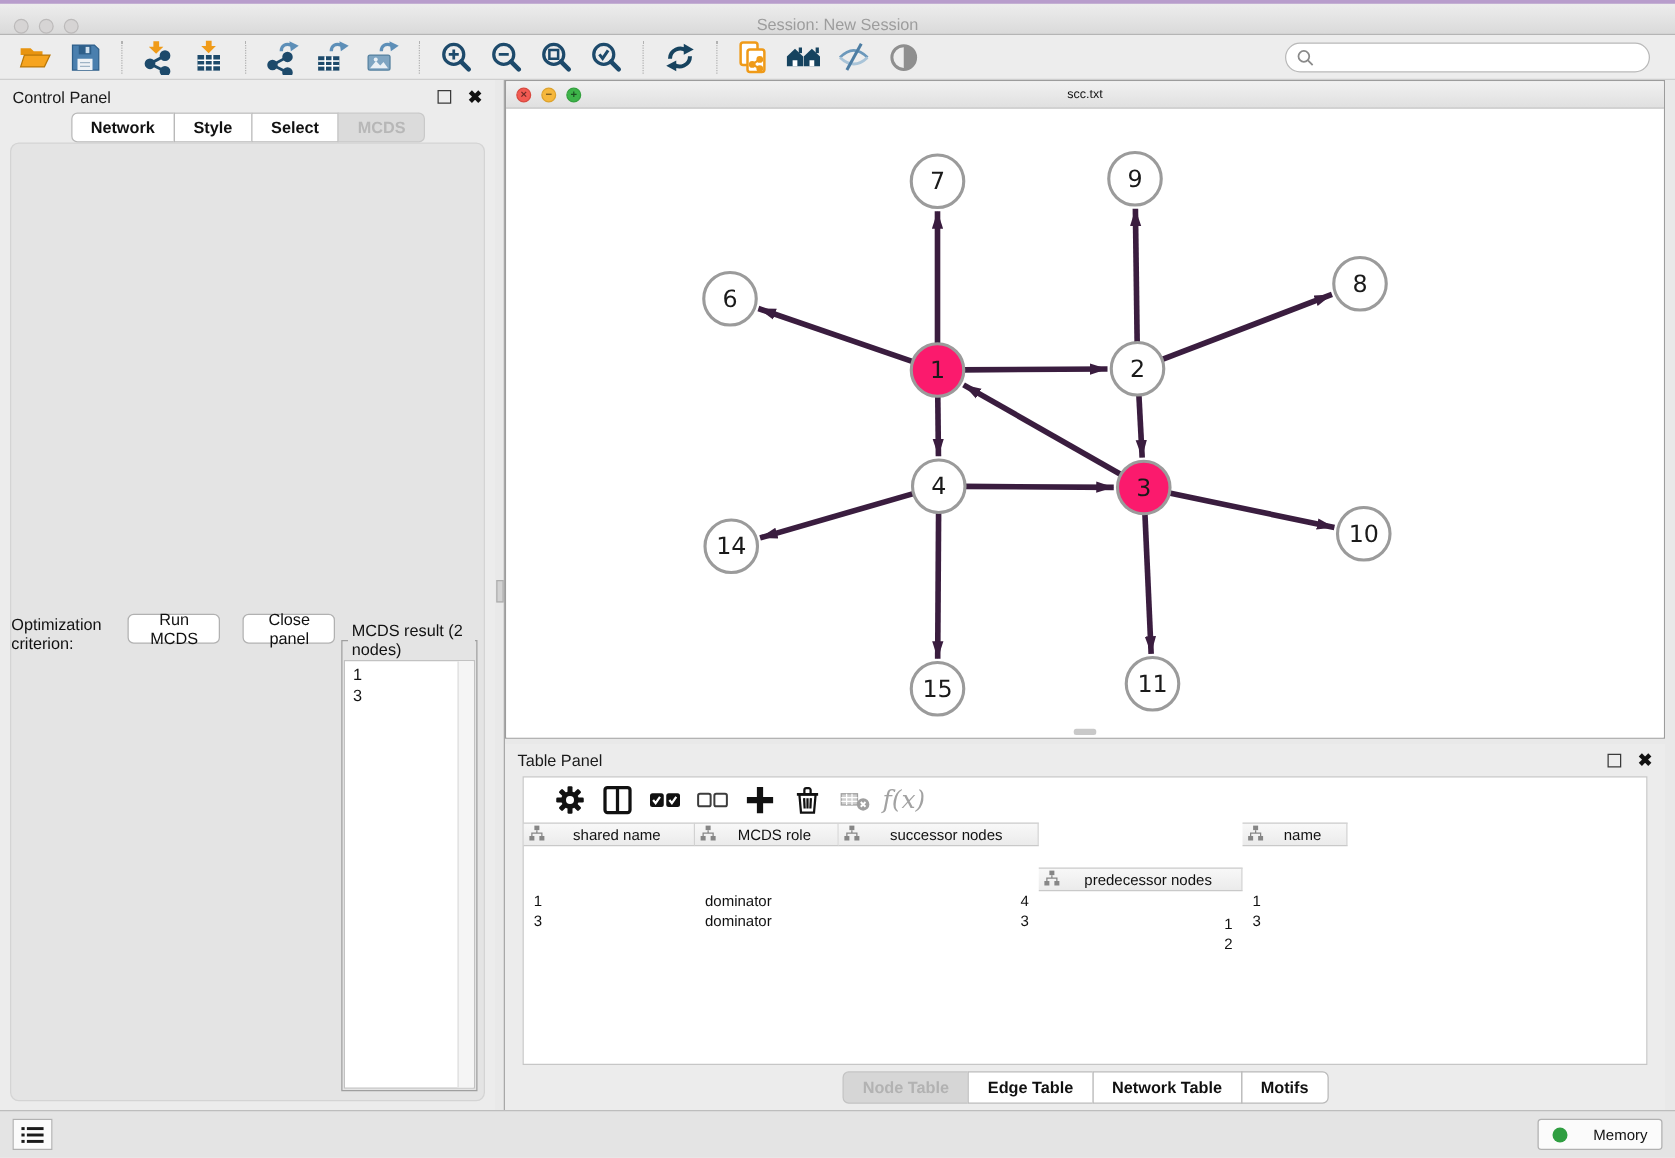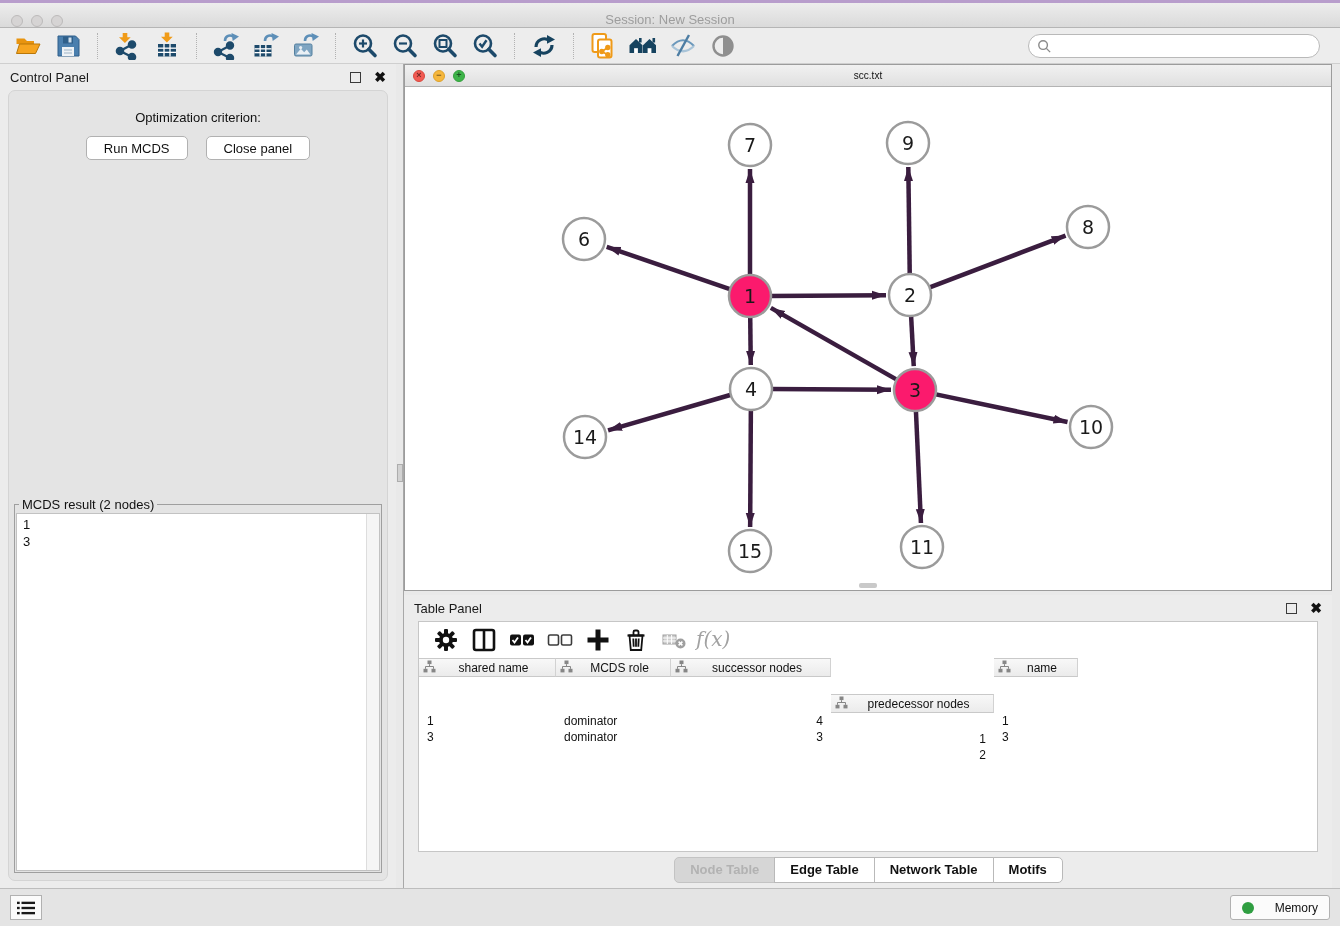--- a/index.html
+++ b/index.html
@@ -37,21 +37,21 @@
   .panel-header .sp { flex:1; }
   .float-btn { width:11px; height:11px; border:1.5px solid #3a3a3a; background:transparent; margin-right:13px; }
   .close-btn { font-size:14px; font-weight:bold; color:#111; line-height:1; }
   .cp-tabs { display:flex; justify-content:center; flex-shrink:0; }
   .cp-tab { background:#fff; border:1px solid #b9b9b9; padding:3px 15px 4px; font-size:13px;
     font-weight:bold; color:#111; margin-right:-1px; }
   .cp-tab:first-child { border-radius:5px 0 0 5px; }
   .cp-tab:last-child { border-radius:0 5px 5px 0; }
   .cp-tab.active { background:#dbdbdb; color:#b7b7b7; border-color:#c9c9c9; }
   .cp-inner { flex:1; margin:0 8px 7px; background:#e4e4e4; border:1px solid #d4d4d4;
-    border-radius:7px; display:flex; flex-direction:column; align-items:center; min-height:0; }
+    border-radius:7px; display:flex; align-items:center; min-height:0; }
   .opt-label { margin-top:19px; font-size:13px; color:#111; }
   .criterion-select { margin-top:12px; width:312px; height:25px; background:#fff;
     border:1px solid #b1b1b1; border-radius:5px; display:flex; align-items:center;
     font-size:13px; color:#111; padding:0 9px; position:relative; }
   .stepper { position:absolute; right:6px; top:4px; }
   .cp-buttons { display:flex; gap:18px; margin-top:11px; }
   .mac-btn { background:#fff; border:1px solid #b1b1b1; border-radius:5px; height:24px;
     padding:0 17px; font-size:13px; color:#111; display:flex; align-items:center; }
   .result-fieldset { margin:auto 5px 7px; align-self:stretch; border:1px solid #9f9f9f;
     padding:1px; height:376px; min-height:0; }
@@ -82,21 +82,21 @@
   .graph-svg { position:absolute; inset:0; width:100%; height:100%; }
   .canvas-nub { position:absolute; bottom:2px; left:calc(50% - 9px); width:18px; height:5px;
     background:#c9c9c9; border-radius:2px; }
 
   .v-gap { height:4px; flex-shrink:0; }
 
   
   .table-panel { flex:1; background:#ececec; display:flex; flex-direction:column; min-height:0; }
   .tp-content { flex:1; margin:0 14px; background:#fff; border:1px solid #c6c6c6;
     display:flex; flex-direction:column; min-height:0; }
-  .tp-toolbar { height:36px; display:flex; align-items:center; padding:0 8px; flex-shrink:0; }
+  .tp-toolbar { height:36px; display:flex; align-items:center; padding:0 18px; flex-shrink:0; }
   .tp-icon { width:38px; height:30px; display:flex; align-items:center; justify-content:center; }
   .tp-thead { display:flex; flex-shrink:0; }
   .th { height:19px; background:linear-gradient(#f8f8f8,#ebebeb); border-right:1px solid #d2d2d2;
     border-top:1px solid #c9c9c9; border-bottom:1px solid #c9c9c9;
     display:flex; align-items:center; padding:0 4px; font-size:12px; color:#111; }
   .th-label { flex:1; text-align:center; }
   .tp-row { display:flex; height:16px; align-items:center; font-size:12px; color:#111; }
   .td { padding:0 8px; overflow:hidden; white-space:nowrap; }
   .c0 { width:137px;justify-content:flex-end; } .c1 { width:115px; } .c2 { width:160px; text-align:right; }
   .c3 { width:163px; text-align:right;margin-top:36px; } .c4 { width:84px; }
@@ -303,20 +303,26 @@
 
 <div class="main-row">
 
   <div class="control-panel">
     <div class="panel-header">
       <span>Control Panel</span>
       <span class="sp"></span>
       <span class="float-btn"></span>
       <span class="close-btn">✖</span>
     </div>
+    <div class="cp-tabs" id="cp-tabs">
+        <div class="cp-tab">Network</div>
+        <div class="cp-tab">Style</div>
+        <div class="cp-tab">Select</div>
+        <div class="cp-tab active">MCDS</div>
+      </div>
     <div class="cp-inner">
       <div class="opt-label">Optimization criterion:</div>
       <div class="cp-buttons">
         <button class="mac-btn">Run MCDS</button>
         <button class="mac-btn">Close panel</button>
       </div>
       <fieldset class="result-fieldset">
         <legend>MCDS result (2 nodes)</legend>
         <div class="result-area">
           <div class="result-lines" id="result-lines">

